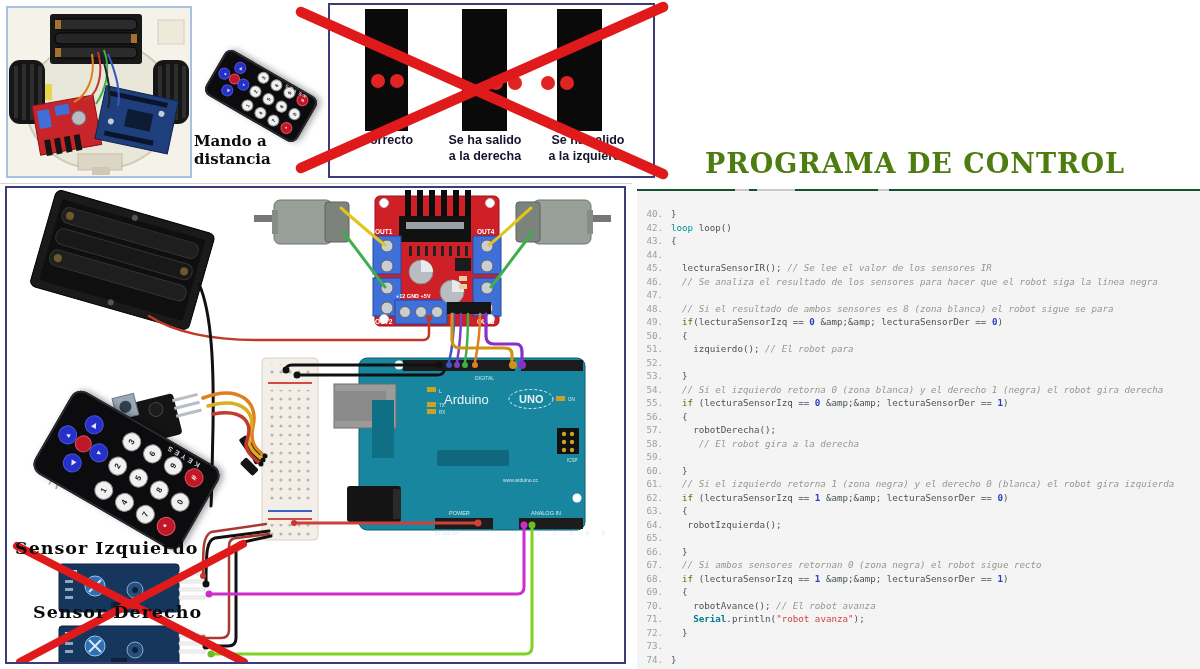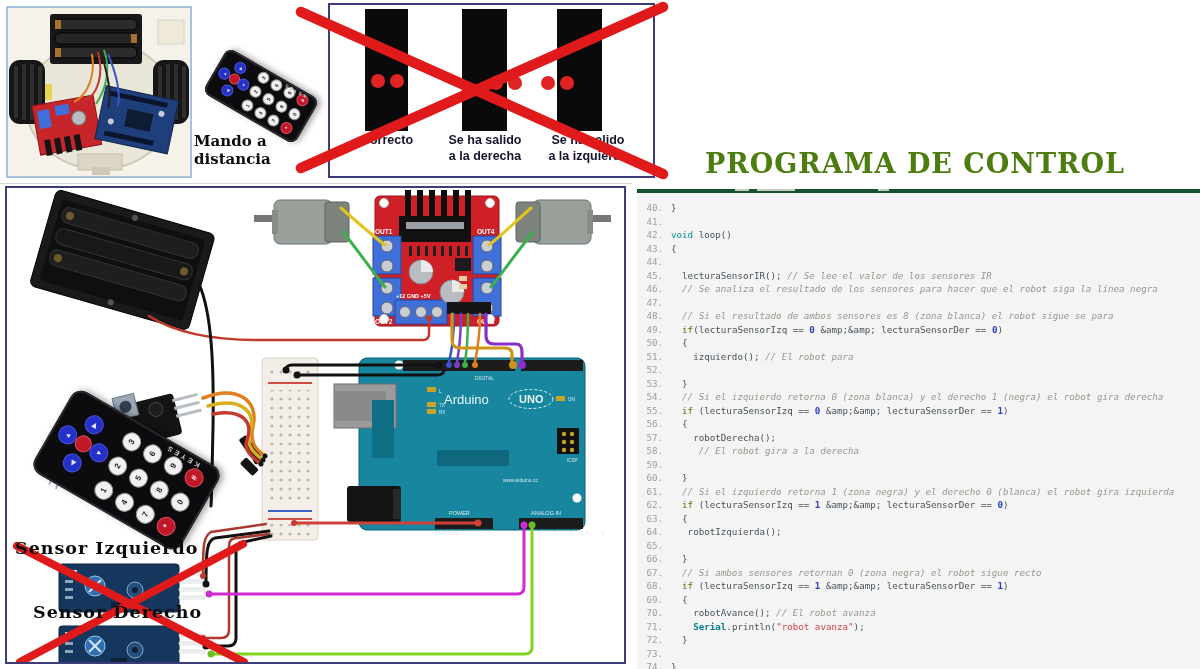--- a/index.html
+++ b/index.html
@@ -63,21 +63,21 @@
   #wiring svg{position:absolute;left:0;top:0;z-index:1;}
   .sensor-label{position:absolute;z-index:4;font-family:"DejaVu Serif",serif;font-weight:bold;
      font-size:17.5px;letter-spacing:1px;color:#0a0a0a;white-space:nowrap;}
   #sensor-x{z-index:5;}
 
   
   #program-title{left:655px;top:148px;width:520px;text-align:center;z-index:2;
      font-family:"DejaVu Serif",serif;font-weight:bold;font-size:27px;
      letter-spacing:1px;color:#4d7c0f;}
   #code-block{left:637px;top:189px;width:563px;height:480px;background:#f4f4f4;
-     border-top:4px solid #14532d;padding-top:8px;box-sizing:border-box;}
+     border-top:2px solid #14532d;padding-top:16px;box-sizing:border-box;}
   .frag{position:absolute;height:2px;background:#c9c9c9;z-index:2;}
   .code{font-family:"DejaVu Sans Mono",monospace;font-size:9.2px;line-height:13.5px;}
   .cl{display:flex;height:13.5px;white-space:pre;}
   .cl .ln{flex:0 0 26px;width:26px;text-align:right;color:#9aa0a2;margin-right:8px;}
   .tk-d{color:#49535a;} .tk-m{color:#96988d;font-style:italic;}
   .tk-k{color:#00979c;} .tk-c{color:#5e6d03;}
   .tk-b{color:#2f3ec0;font-weight:bold;} .tk-t{color:#00808c;font-weight:bold;}
   .tk-s2{color:#cf4444;}
 </style>
 </head>
@@ -480,22 +480,21 @@
   <svg id="sensor-x" class="abs xsvg" style="left:0;top:0;" width="260" height="474">
     <line x1="10" y1="358" x2="237" y2="474" stroke="#e01a1a" stroke-width="8" stroke-linecap="round"></line>
     <line x1="13" y1="474" x2="236" y2="356" stroke="#e01a1a" stroke-width="8" stroke-linecap="round"></line>
   </svg>
 </div>
 
 <div id="program-title" class="abs">PROGRAMA DE CONTROL</div>
 
 <div id="code-block" class="abs code">
     <div class="cl"><span class="ln">40.</span><span class="tk-d">}</span></div>
-    <div class="cl"><span class="ln">41.</span></div>
-    <div class="cl"><span class="ln">42.</span><span class="tk-k">void</span><span class="tk-d"> loop()</span></div>
+    <div class="cl"><span class="ln">42.</span><span class="tk-k">loop</span><span class="tk-d"> loop()</span></div>
     <div class="cl"><span class="ln">43.</span><span class="tk-d">{</span></div>
     <div class="cl"><span class="ln">44.</span></div>
     <div class="cl"><span class="ln">45.</span><span class="tk-d">  lecturaSensorIR(); </span><span class="tk-m">// Se lee el valor de los sensores IR</span></div>
     <div class="cl"><span class="ln">46.</span><span class="tk-m">  // Se analiza el resultado de los sensores para hacer que el robot siga la línea negra</span></div>
     <div class="cl"><span class="ln">47.</span></div>
     <div class="cl"><span class="ln">48.</span><span class="tk-m">  // Si el resultado de ambos sensores es 8 (zona blanca) el robot sigue se para</span></div>
     <div class="cl"><span class="ln">49.</span><span class="tk-d">  </span><span class="tk-c">if</span><span class="tk-d">(lecturaSensorIzq == </span><span class="tk-b">0</span><span class="tk-d"> &amp;amp;&amp;amp; lecturaSensorDer == </span><span class="tk-b">0</span><span class="tk-d">)</span></div>
     <div class="cl"><span class="ln">50.</span><span class="tk-d">  {</span></div>
     <div class="cl"><span class="ln">51.</span><span class="tk-d">    izquierdo(); </span><span class="tk-m">// El robot para</span></div>
     <div class="cl"><span class="ln">52.</span></div>

